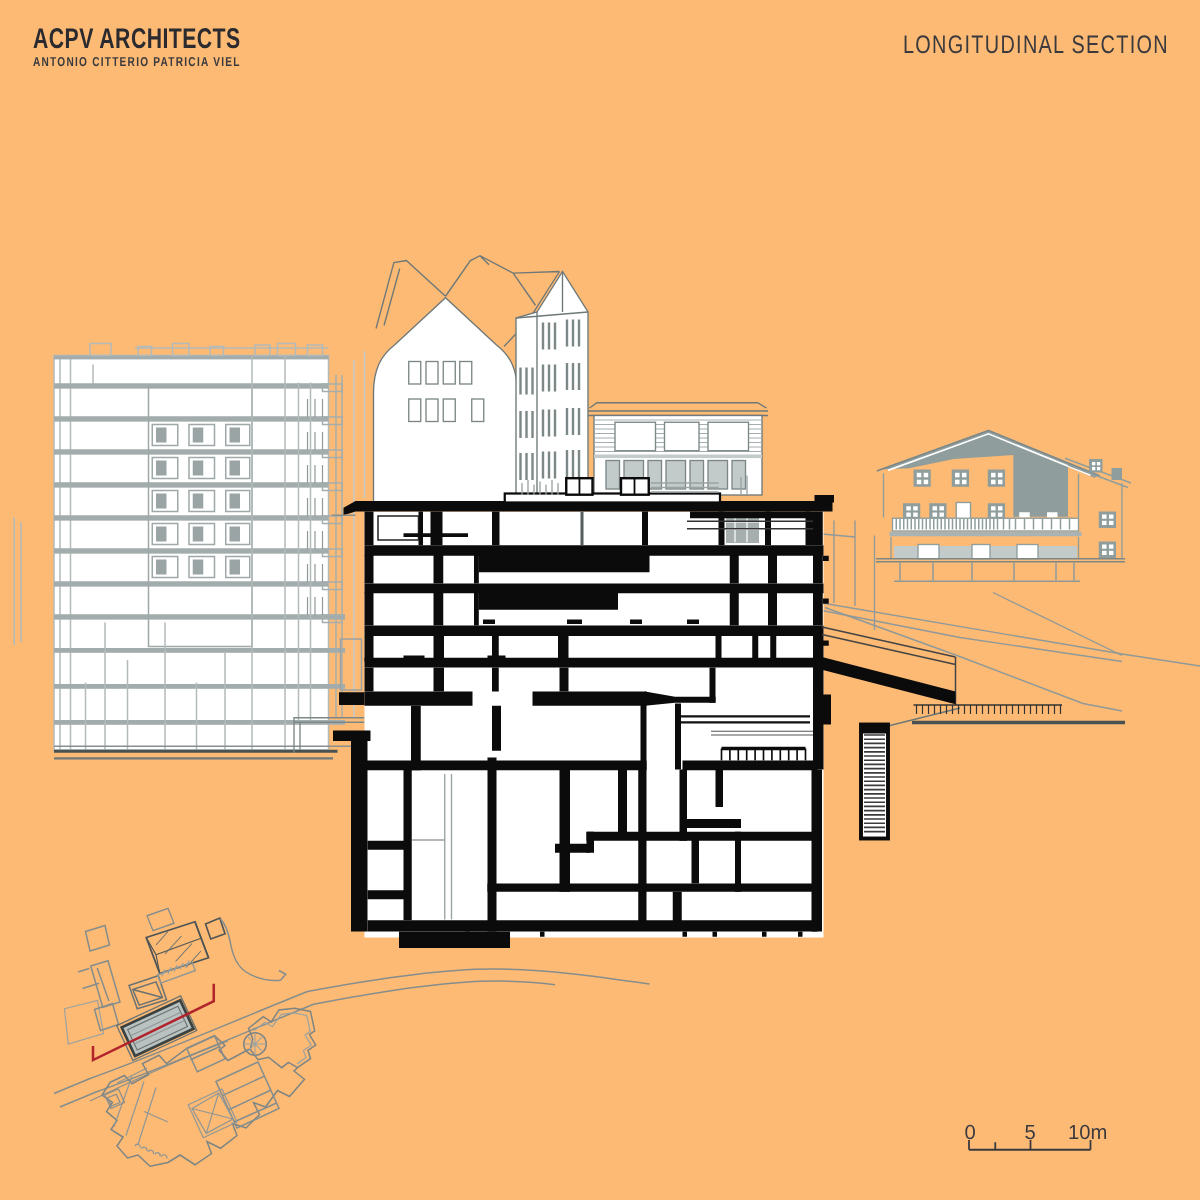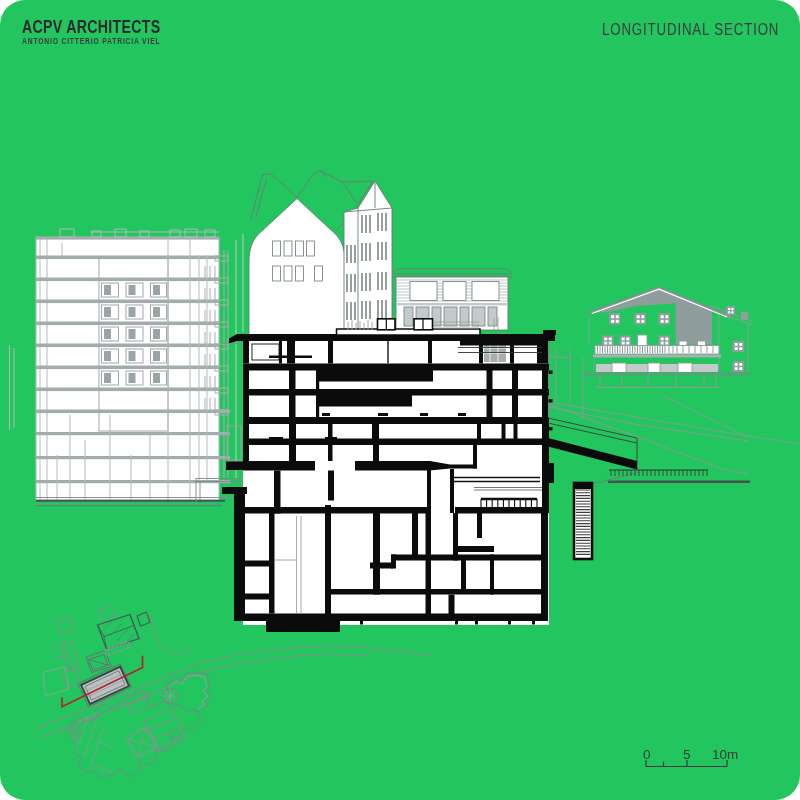--- a/index.html
+++ b/index.html
@@ -1,17 +1,17 @@
 <!DOCTYPE html>
 <html><head>
 <meta charset="utf-8">
 <style>
   html,body{margin:0;padding:0;background:#ffffff;}
-  .page{position:relative;width:800px;height:800px;background:#22c55e;overflow:hidden;
-        font-family:"Liberation Sans", sans-serif;border-radius:25px;}
+  .page{position:relative;width:800px;height:800px;background:#fdba74;overflow:hidden;
+        font-family:"Liberation Sans", sans-serif;}
   svg{position:absolute;left:0;top:0;}
   .h1{position:absolute;left:22px;top:16px;font-size:19px;font-weight:700;
       letter-spacing:0.4px;color:#2b2b2f;transform:scaleX(0.745);transform-origin:0 0;}
   .h2{position:absolute;left:22px;top:36px;font-size:8.6px;font-weight:700;
       letter-spacing:1.05px;color:#3a3a3e;transform:scaleX(0.785);transform-origin:0 0;}
   .h3{position:absolute;right:21px;top:20px;font-size:17px;font-weight:400;
       letter-spacing:1.1px;color:#3a3a3e;transform:scaleX(0.78);transform-origin:100% 0;}
 </style>
 </head>
 <body>

